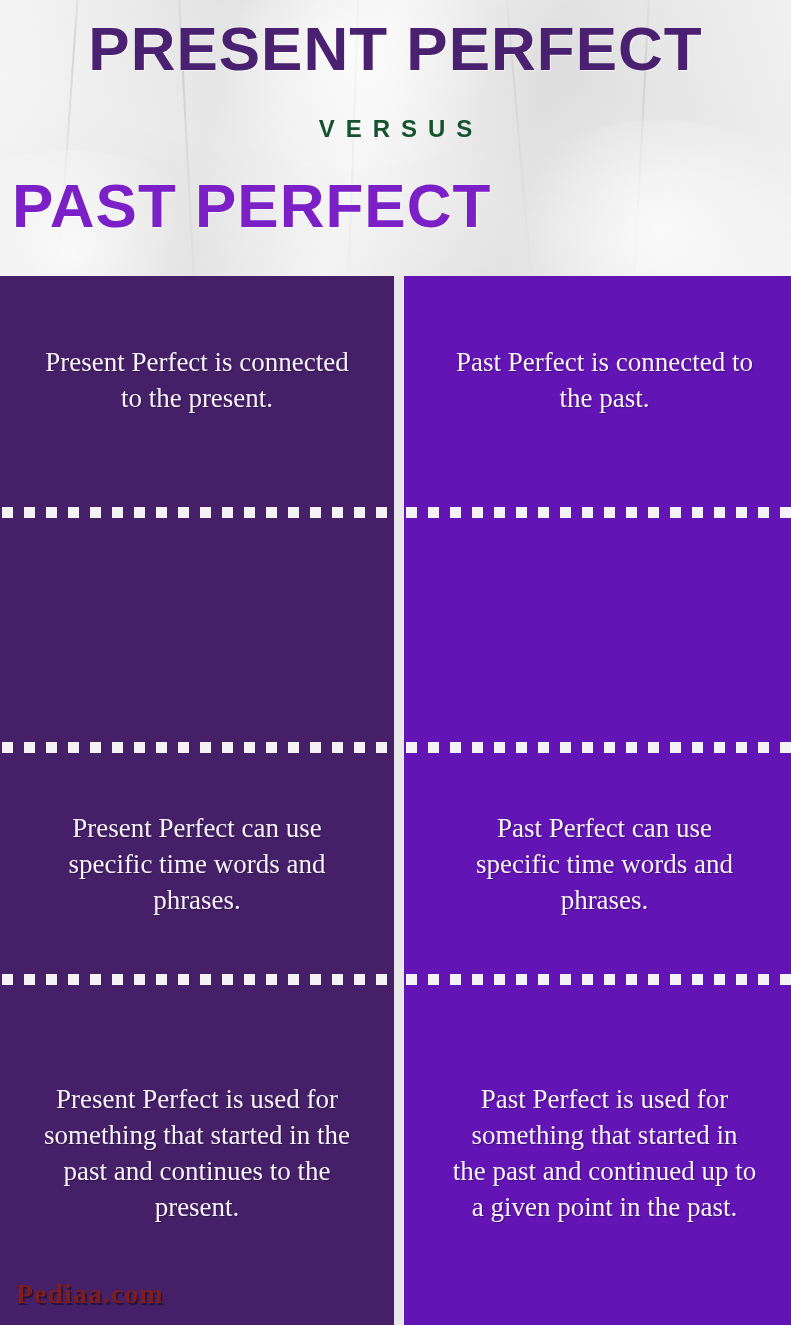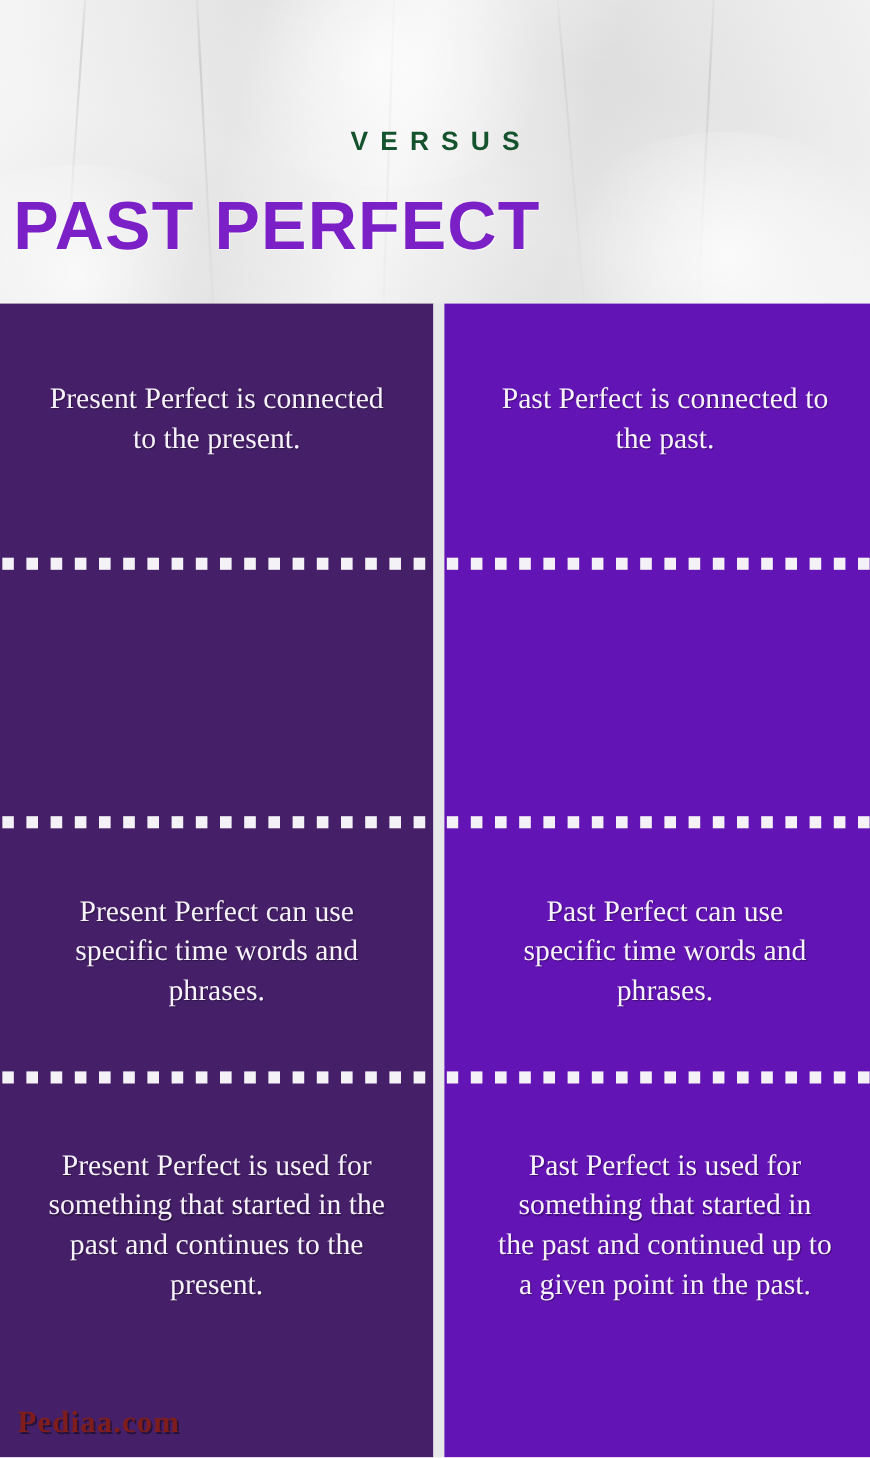--- a/index.html
+++ b/index.html
@@ -131,21 +131,21 @@
     line-height: 36px;
     text-shadow: 1px 1px 1px rgba(0,0,0,0.35);
     padding: 0 34px;
   }
   .cell.left  { left: 0px;   width: 394px; }
   .cell.right { left: 404px; width: 387px; padding-left: 48px; }
 
   .r1 { top: 264px; height: 232px; }
   .r2 { top: 518px; height: 225px; }
   .r3 { top: 753px; height: 222px; }
-  .r4 { top: 985px; height: 255px; }
+  .r4 { top: 1025px; height: 255px; }
 
   
   .divider {
     position: absolute;
     height: 11px;
     background-image: linear-gradient(to right, #f4f2f6 0 11px, rgba(0,0,0,0) 11px 22px);
     background-size: 22px 11px;
     background-repeat: repeat-x;
   }
   .divider.left  { left: 2px;   width: 392px; }
@@ -177,20 +177,21 @@
     <div class="streak s1"></div>
     <div class="streak s2"></div>
     <div class="streak s3"></div>
     <div class="streak s4"></div>
     <div class="streak s5"></div>
     <div class="blotch b1"></div>
     <div class="blotch b2"></div>
     <div class="blotch b3"></div>
   </div>
 
+  <div class="title-main">PRESENT PERFECT</div>
 
   <div class="title-versus">VERSUS</div>
 
   <div class="title-sub">PAST PERFECT</div>
 
   <div class="col col-left"></div>
   <div class="col-gap"></div>
   <div class="col col-right"></div>
 
   <div class="cell left r1">Present Perfect is connected to the present.</div>

